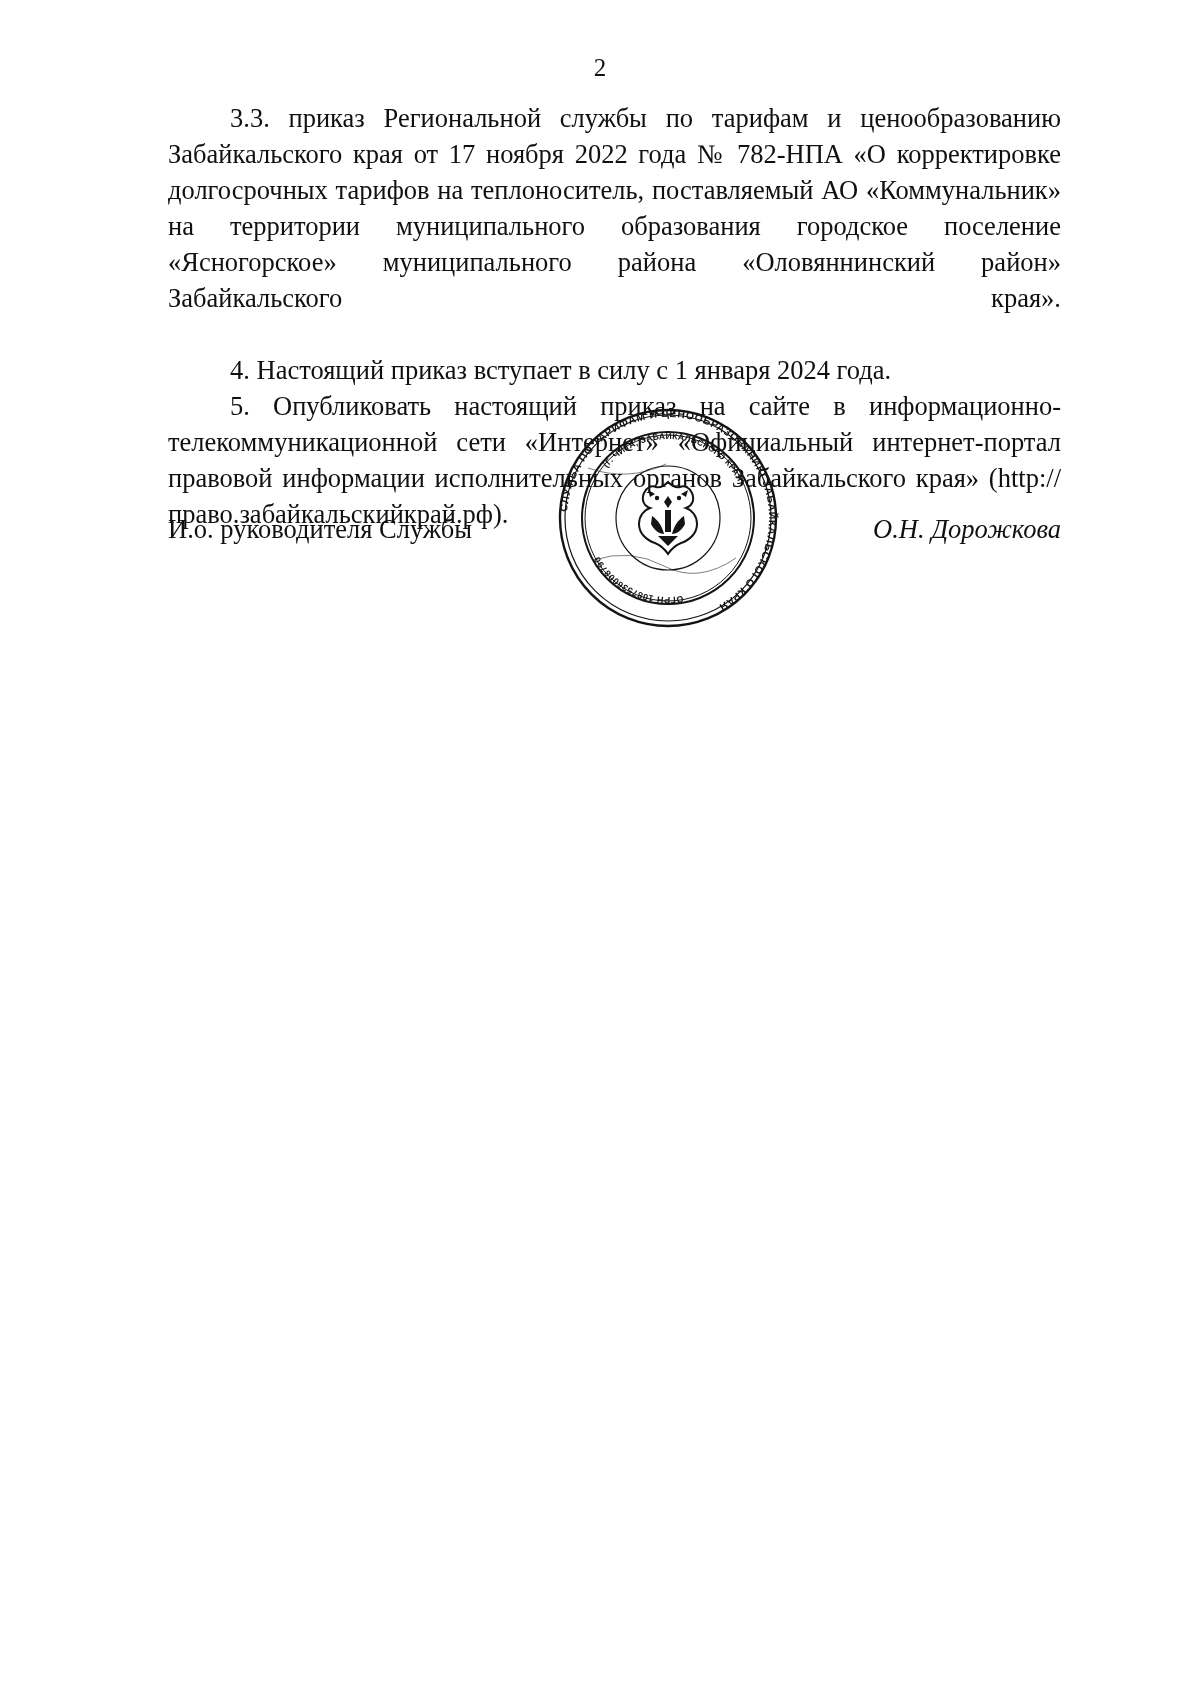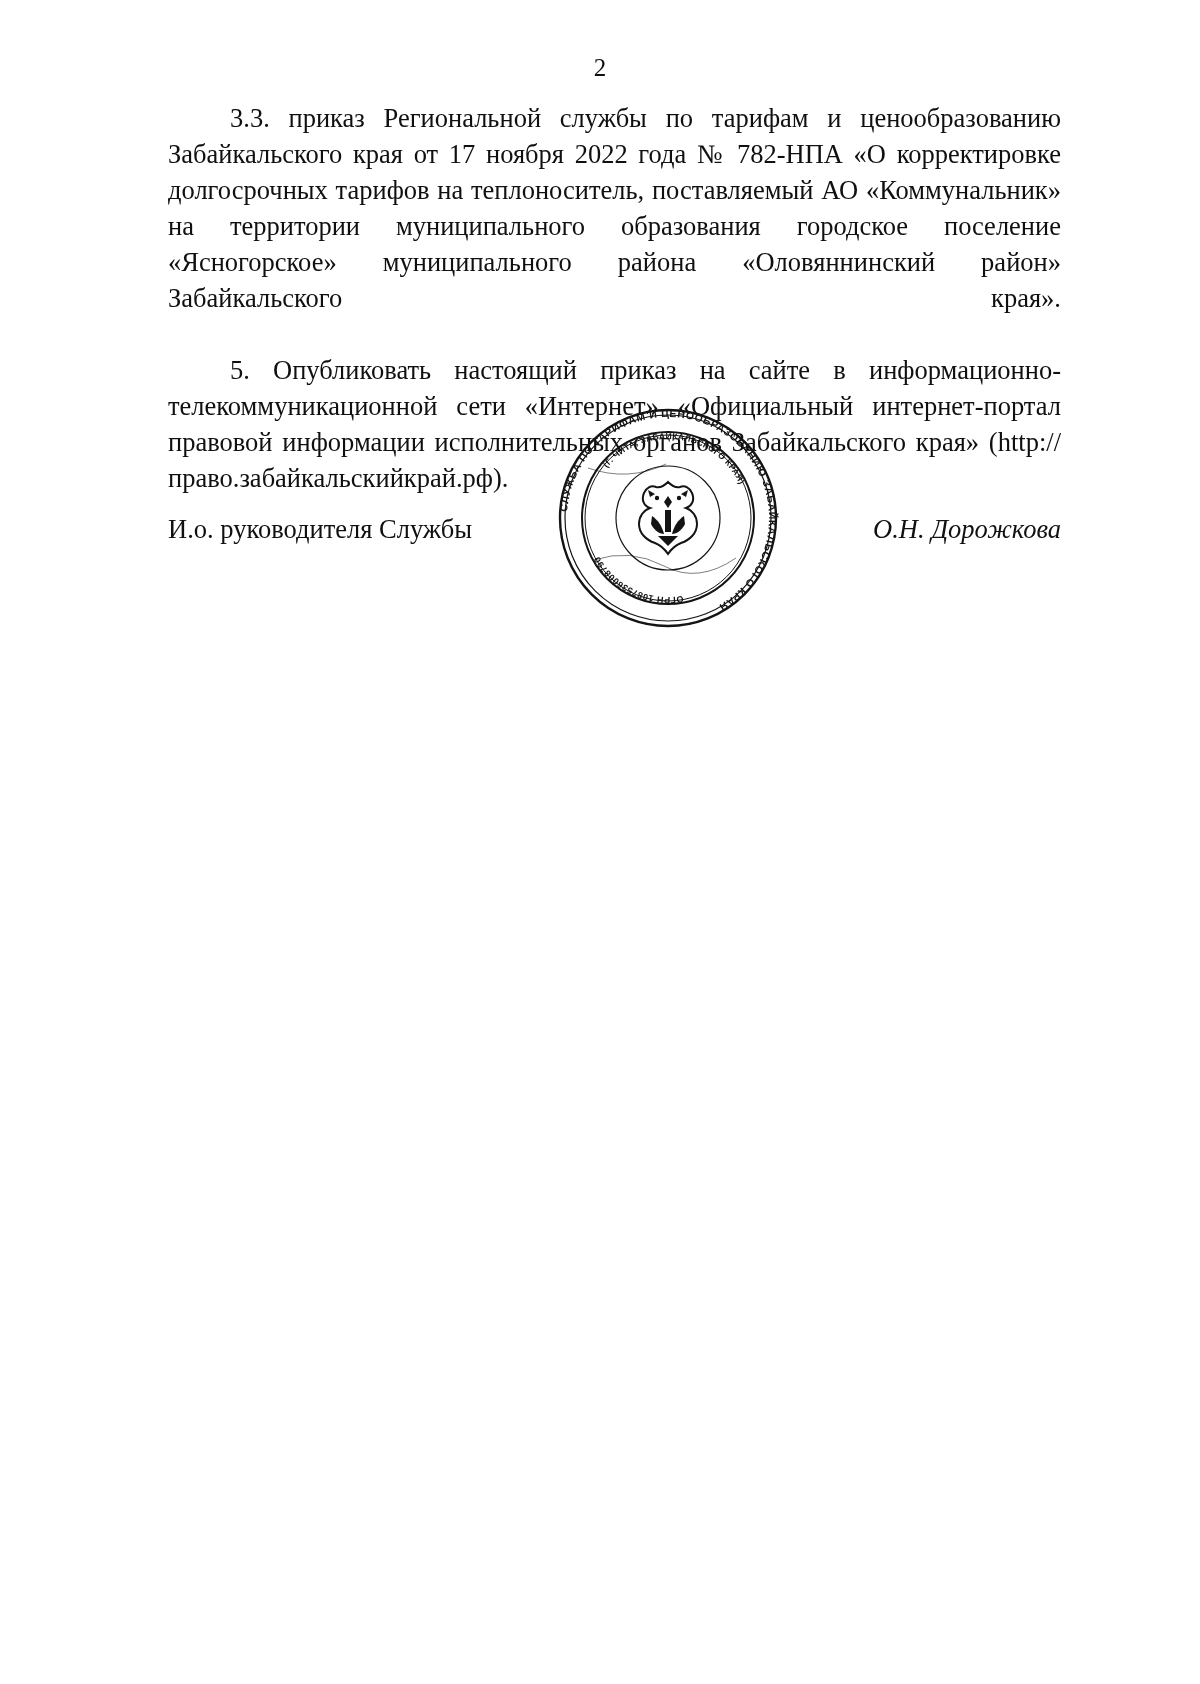--- a/index.html
+++ b/index.html
@@ -78,20 +78,21 @@
 </style>
 </head>
 <body>
 
 <div class="page">
 
   <div class="page-number">2</div>
 
   <div class="body-text">
     <p class="para">3.3. приказ Региональной службы по тарифам и ценообразованию Забайкальского края от 17 ноября 2022 года № 782-НПА «О корректировке долгосрочных тарифов на теплоноситель, поставляемый АО «Коммунальник» на территории муниципального образования городское поселение «Ясногорское» муниципального района «Оловяннинский район» Забайкальского края».</p>
+    <p class="para nojustify">4.  Настоящий приказ вступает в силу с 1 января 2024 года.</p>
     <p class="para">5.  Опубликовать настоящий приказ на сайте в информационно-телекоммуникационной сети «Интернет» «Официальный интернет-портал правовой информации исполнительных органов Забайкальского края» (http://право.забайкальскийкрай.рф).</p>
   </div>
 
   <div class="signature-row">
     <span class="sig-left">И.о. руководителя Службы</span>
     <span class="sig-right">О.Н. Дорожкова</span>
   </div>
 
   <div class="stamp">
     <svg width="240" height="240" viewBox="0 0 240 240" xmlns="http://www.w3.org/2000/svg">

